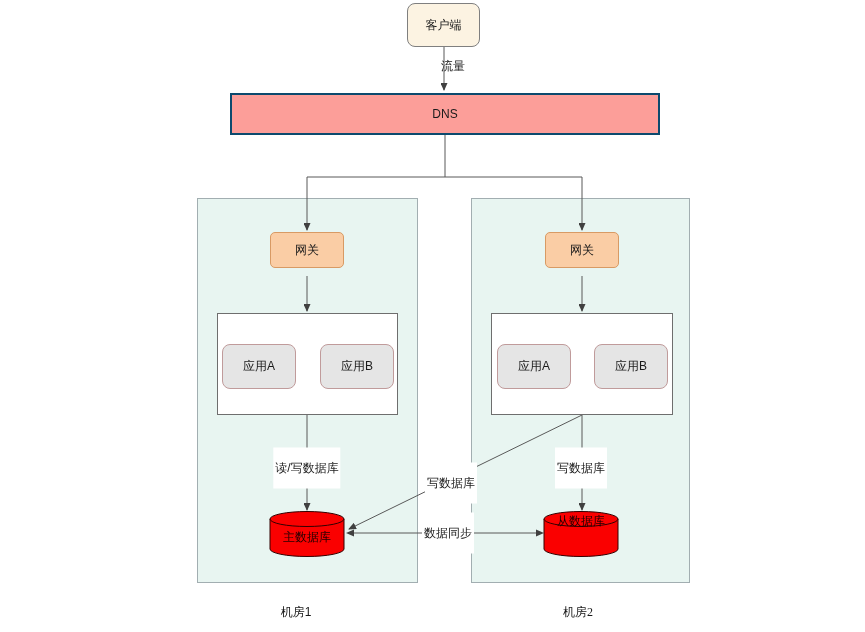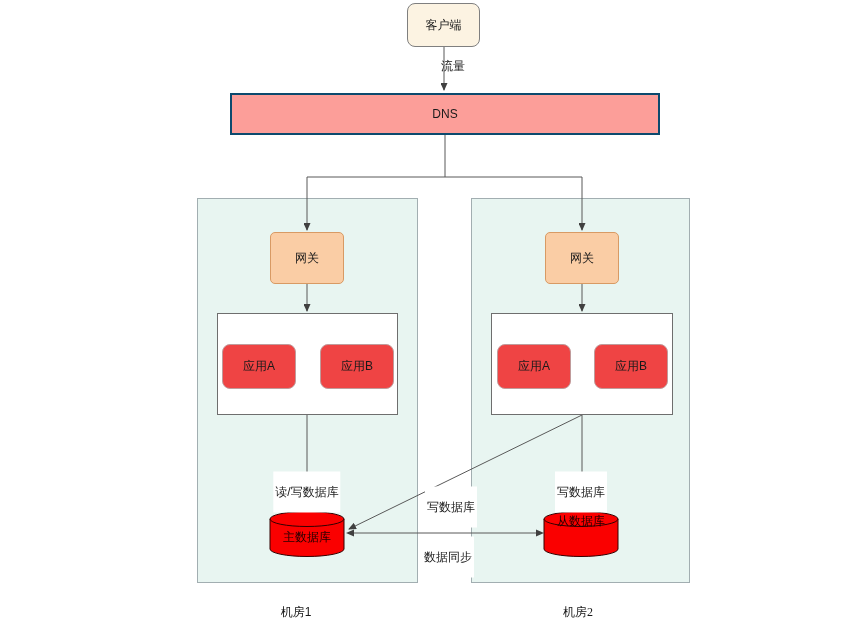--- a/index.html
+++ b/index.html
@@ -35,55 +35,54 @@
   }
   .dc {
     box-sizing: border-box;
     background: #e8f5f1;
     border: 1px solid #a2aeb1;
     z-index: 1;
   }
   .dc1 { left: 197px; top: 198px; width: 221px; height: 385px; }
   .dc2 { left: 471px; top: 198px; width: 219px; height: 385px; }
   .gateway {
-    width: 74px; height: 52px;
+    width: 74px; height: 36px;
     background: #facda5;
     border: 1px solid #d89a64;
     border-radius: 5px;
   }
   .gw1 { left: 270px; top: 232px; }
   .gw2 { left: 545px; top: 232px; }
   .app-container {
     box-sizing: border-box;
     background: #ffffff;
     border: 1px solid #6e6e6e;
     z-index: 2;
   }
   .ac1 { left: 217px; top: 313px; width: 181px; height: 102px; }
   .ac2 { left: 491px; top: 313px; width: 182px; height: 102px; }
   .app {
     width: 74px; height: 45px;
-    background: #ef4444;
+    background: #e5e5e5;
     border: 1px solid #c09b9b;
     border-radius: 8px;
     z-index: 4;
   }
   .appA1 { left: 222px; top: 344px; }
   .appB1 { left: 320px; top: 344px; }
   .appA2 { left: 497px; top: 344px; }
   .appB2 { left: 594px; top: 344px; }
   .edge-label {
     font-size: 12px;
     background: #ffffff;
     padding: 12px 2px;
     white-space: nowrap;
     transform: translate(-50%, -50%);
     z-index: 5;
     color: #1a1a1a;
-    margin-top: 24px;
   }
   .plain-label {
     font-size: 12px;
     white-space: nowrap;
     transform: translate(-50%, -50%);
     z-index: 5;
     color: #1a1a1a;
   }
   .db-label {
     font-size: 12px;

